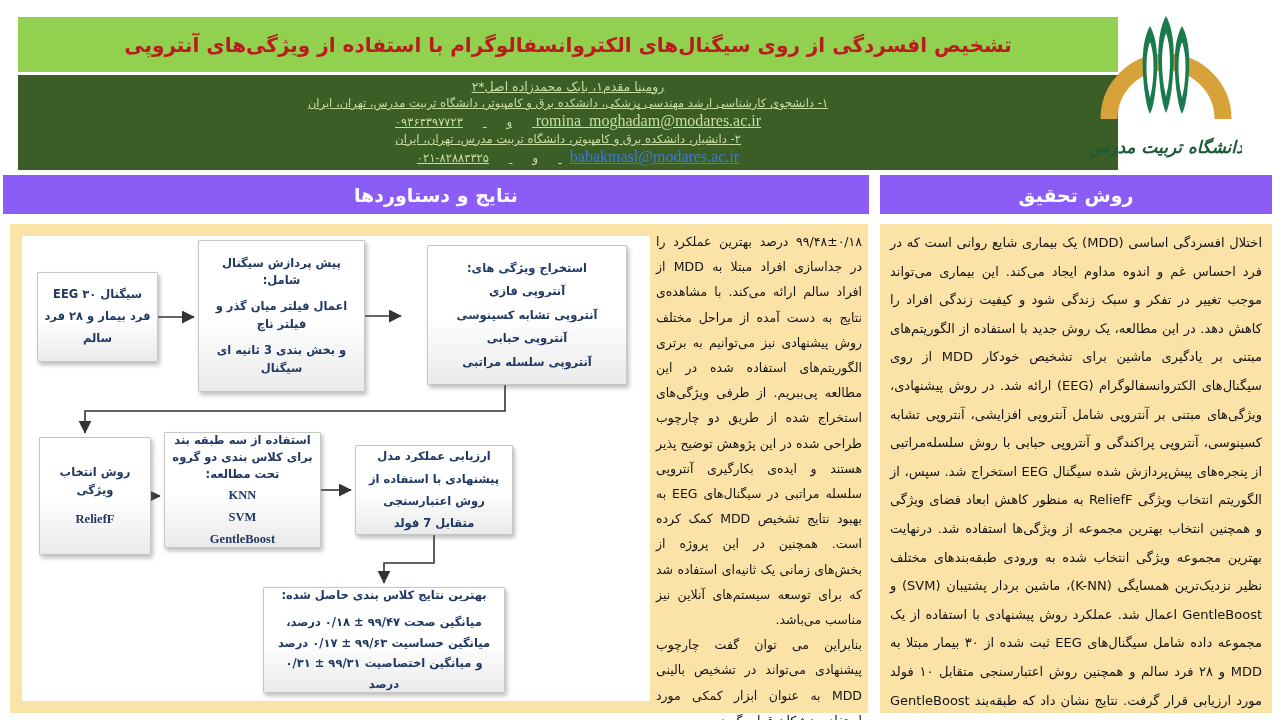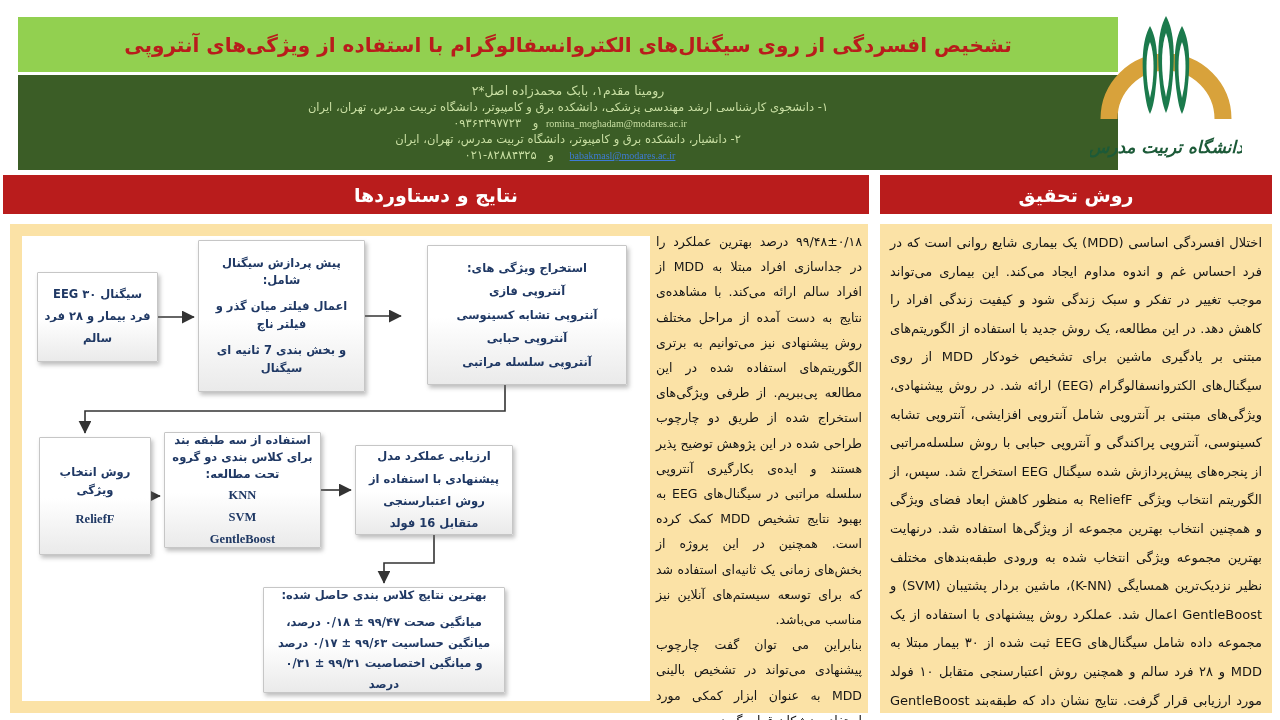--- a/index.html
+++ b/index.html
@@ -12,34 +12,34 @@
     position:absolute;left:18px;top:17px;width:1100px;height:55px;
     background:#92D050;display:flex;align-items:center;justify-content:center;
   }
   .title-band .t{
     font-size:20px;font-weight:bold;color:#b91c1c;white-space:nowrap;direction:rtl;
   }
   .authors-band{
     position:absolute;left:18px;top:75px;width:1100px;height:95px;
     background:#3B5D26;color:#C9DFA3;
     display:flex;flex-direction:column;align-items:center;justify-content:center;
-    gap:2px;font-size:11.5px;direction:rtl;
+    gap:2px;font-size:11.5px;direction:rtl;text-decoration:underline;
   }
   .a-names{font-size:12.5px;}
   .a-line{white-space:nowrap;}
-  .contact .email{font-family:"Liberation Serif",serif;font-size:10px;}
+  .contact .email{font-family:"Liberation Serif",serif;font-size:16px;}
   .contact .email.plain{color:#C9DFA3;text-decoration:none;}
   .contact .email.link{color:#4472C4;text-decoration:underline;color:#3E7BD6;padding-left:8px;}
   .contact .phone{unicode-bidi:embed;}
-  .contact span{margin:0 4px;}
+  .contact span{margin:0 20px;}
   
   .logo{position:absolute;left:1090px;top:2px;width:152px;height:170px;}
   
   .bar{
-    position:absolute;top:175px;height:39px;background:#b91c1c;
+    position:absolute;top:175px;height:39px;background:#8b5cf6;
     display:flex;align-items:center;justify-content:center;
   }
   .bar .h{color:#ffffff;font-weight:bold;font-size:19px;direction:rtl;}
   .bar-results{left:3px;width:866px;}
   .bar-method{left:880px;width:392px;}
   
   .panel{position:absolute;top:224px;height:489px;background:#FBE2A6;}
   .panel-results{left:10px;width:858px;}
   .panel-method{left:880px;width:392px;}
   .method-text{
@@ -144,21 +144,21 @@
       <path d="M412,299 L412,327 L362,327 L362,347" stroke="#333333" stroke-width="1.6" fill="none" marker-end="url(#ah)"></path>
     </svg>
 
     <div class="fbox" id="b1">
       <div class="fline">سیگنال EEG ۳۰ فرد بیمار و ۲۸ فرد سالم</div>
     </div>
 
     <div class="fbox" id="b2">
       <div class="fline">پیش پردازش سیگنال شامل:</div>
       <div class="fline">اعمال فیلتر میان گذر و فیلتر ناچ</div>
-      <div class="fline">و بخش بندی 7 ثانیه ای سیگنال</div>
+      <div class="fline">و بخش بندی 3 ثانیه ای سیگنال</div>
     </div>
 
     <div class="fbox" id="b3">
       <div class="fline">استخراج ویژگی های:</div>
       <div class="fline">آنتروپی فازی</div>
       <div class="fline">آنتروپی تشابه کسینوسی</div>
       <div class="fline">آنتروپی حبابی</div>
       <div class="fline">آنتروپی سلسله مراتبی</div>
     </div>
 
@@ -168,21 +168,21 @@
     </div>
 
     <div class="fbox" id="b5">
       <div class="fline">استفاده از سه طبقه بند برای کلاس بندی دو گروه تحت مطالعه:</div>
       <div class="fline latin">KNN</div>
       <div class="fline latin">SVM</div>
       <div class="fline latin">GentleBoost</div>
     </div>
 
     <div class="fbox" id="b6">
-      <div class="fline">ارزیابی عملکرد مدل پیشنهادی با استفاده از روش اعتبارسنجی متقابل 16 فولد</div>
+      <div class="fline">ارزیابی عملکرد مدل پیشنهادی با استفاده از روش اعتبارسنجی متقابل 7 فولد</div>
     </div>
 
     <div class="fbox" id="b7">
       <div class="fline">بهترین نتایج کلاس بندی حاصل شده:</div>
       <div class="fline">میانگین صحت ۹۹/۴۷ ± ۰/۱۸ درصد، میانگین حساسیت ۹۹/۶۳ ± ۰/۱۷ درصد و میانگین اختصاصیت ۹۹/۳۱ ± ۰/۳۱ درصد</div>
     </div>
 
   </div>
 
   <div class="results-text">

